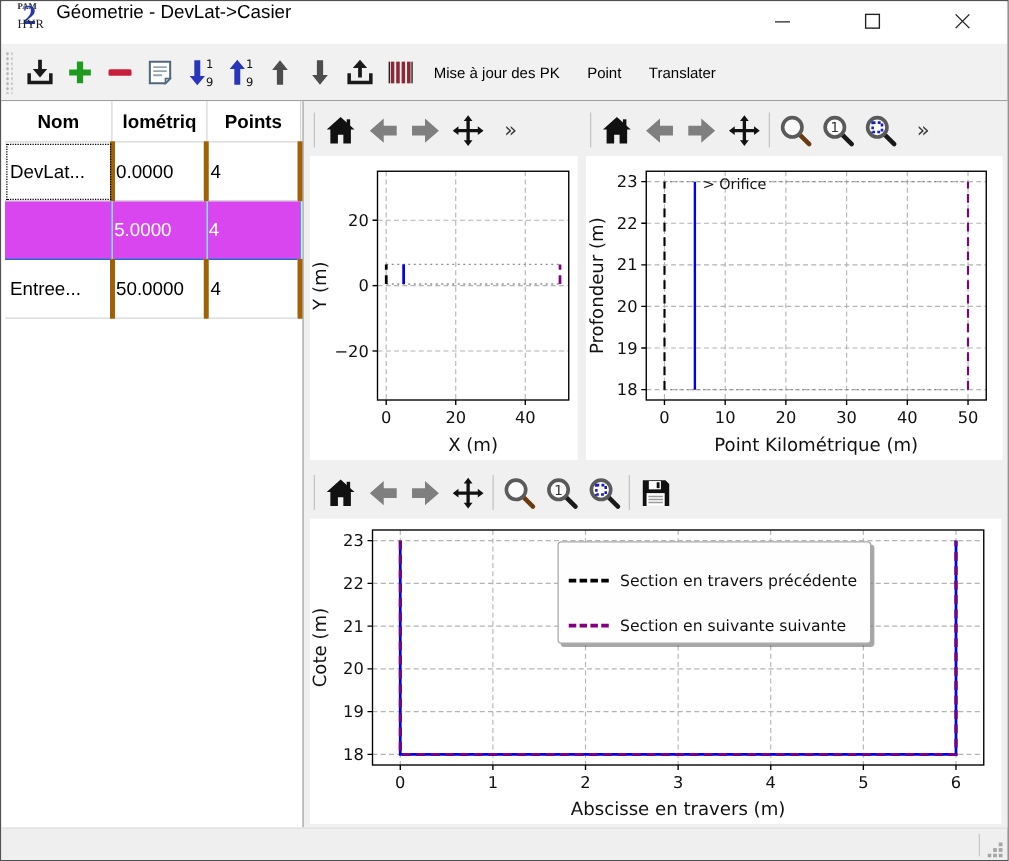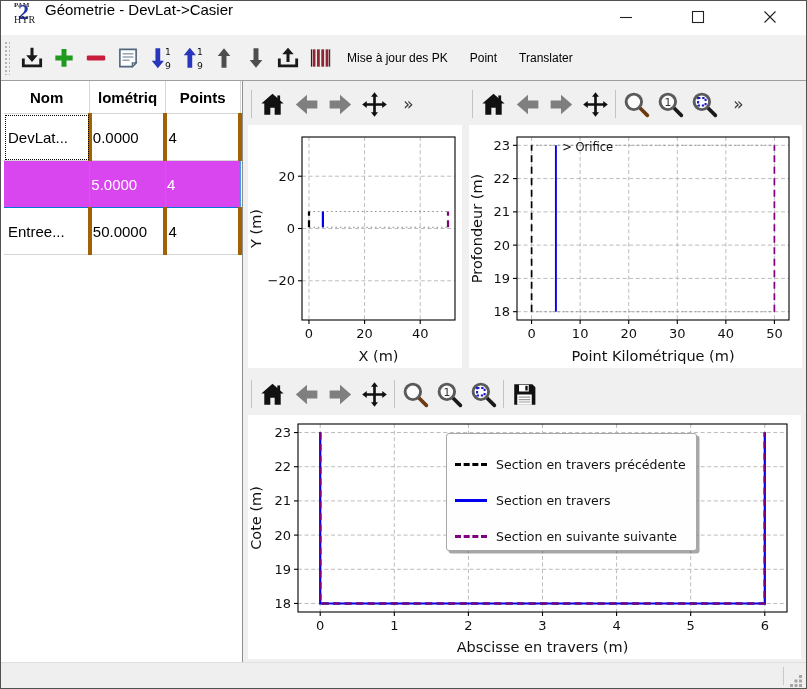--- a/index.html
+++ b/index.html
@@ -526,24 +526,20 @@
             <text x="294.5" y="237" text-anchor="middle" font-size="14.5" fill="#111">Abscisse en travers (m)</text>
             <text transform="translate(13,103) rotate(-90)" text-anchor="middle" font-size="14.5" fill="#111">Cote (m)</text>
           </g>
         </svg>
       <div class="legend" id="legend">
           <div class="legend-row">
             <span class="legend-sample" style="border-top: 3px dashed rgb(0, 0, 0);"></span>
             <span class="legend-label">Section en travers précédente</span>
           </div>
           <div class="legend-row">
-            <span class="legend-sample" style="border-top: 3px solid rgb(0, 0, 238);"></span>
-            <span class="legend-label">Section en travers</span>
-          </div>
-          <div class="legend-row">
             <span class="legend-sample" style="border-top: 3px dashed rgb(128, 0, 128);"></span>
             <span class="legend-label">Section en suivante suivante</span>
           </div>
         </div>
     </div>
 
   </div>
 
   <div class="statusbar">
     <div class="status-sep"></div>

